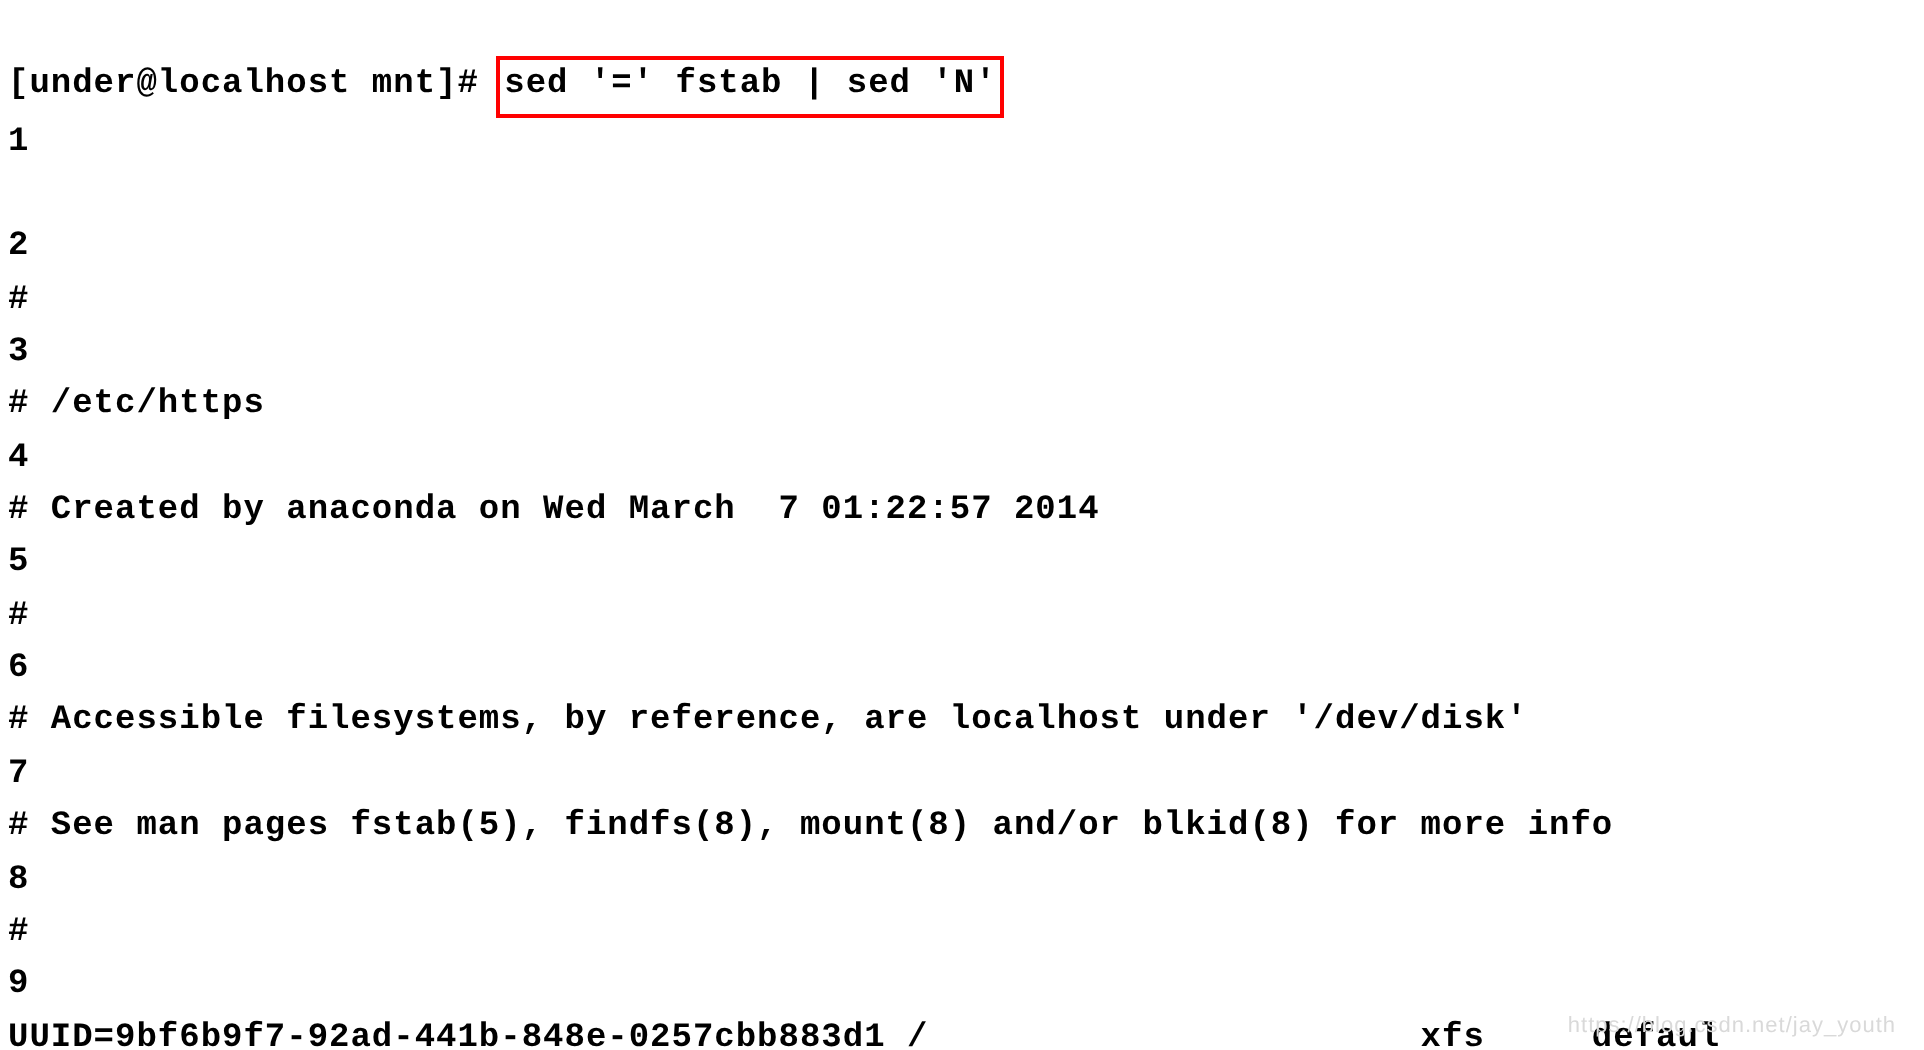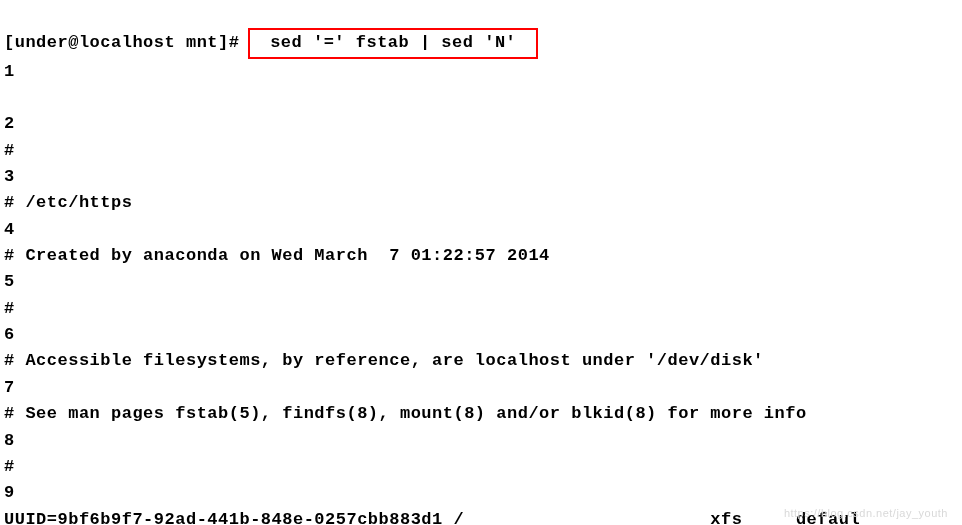--- a/index.html
+++ b/index.html
@@ -20,21 +20,21 @@
     line-height: 1.55;
     padding: 2px 4px;
     letter-spacing: 0.5px;
   }
   .prompt-line {
     display: block;
   }
   .highlight-box {
     border: 2px solid #ff0000;
     display: inline-block;
-    padding: 0 20px;
+    padding: 0 2px;
     margin-left: -2px;
   }
   .watermark {
     position: absolute;
     right: 14px;
     bottom: 6px;
     font-family: Arial, sans-serif;
     font-size: 11px;
     color: #d9d9d9;
     letter-spacing: 0.5px;

